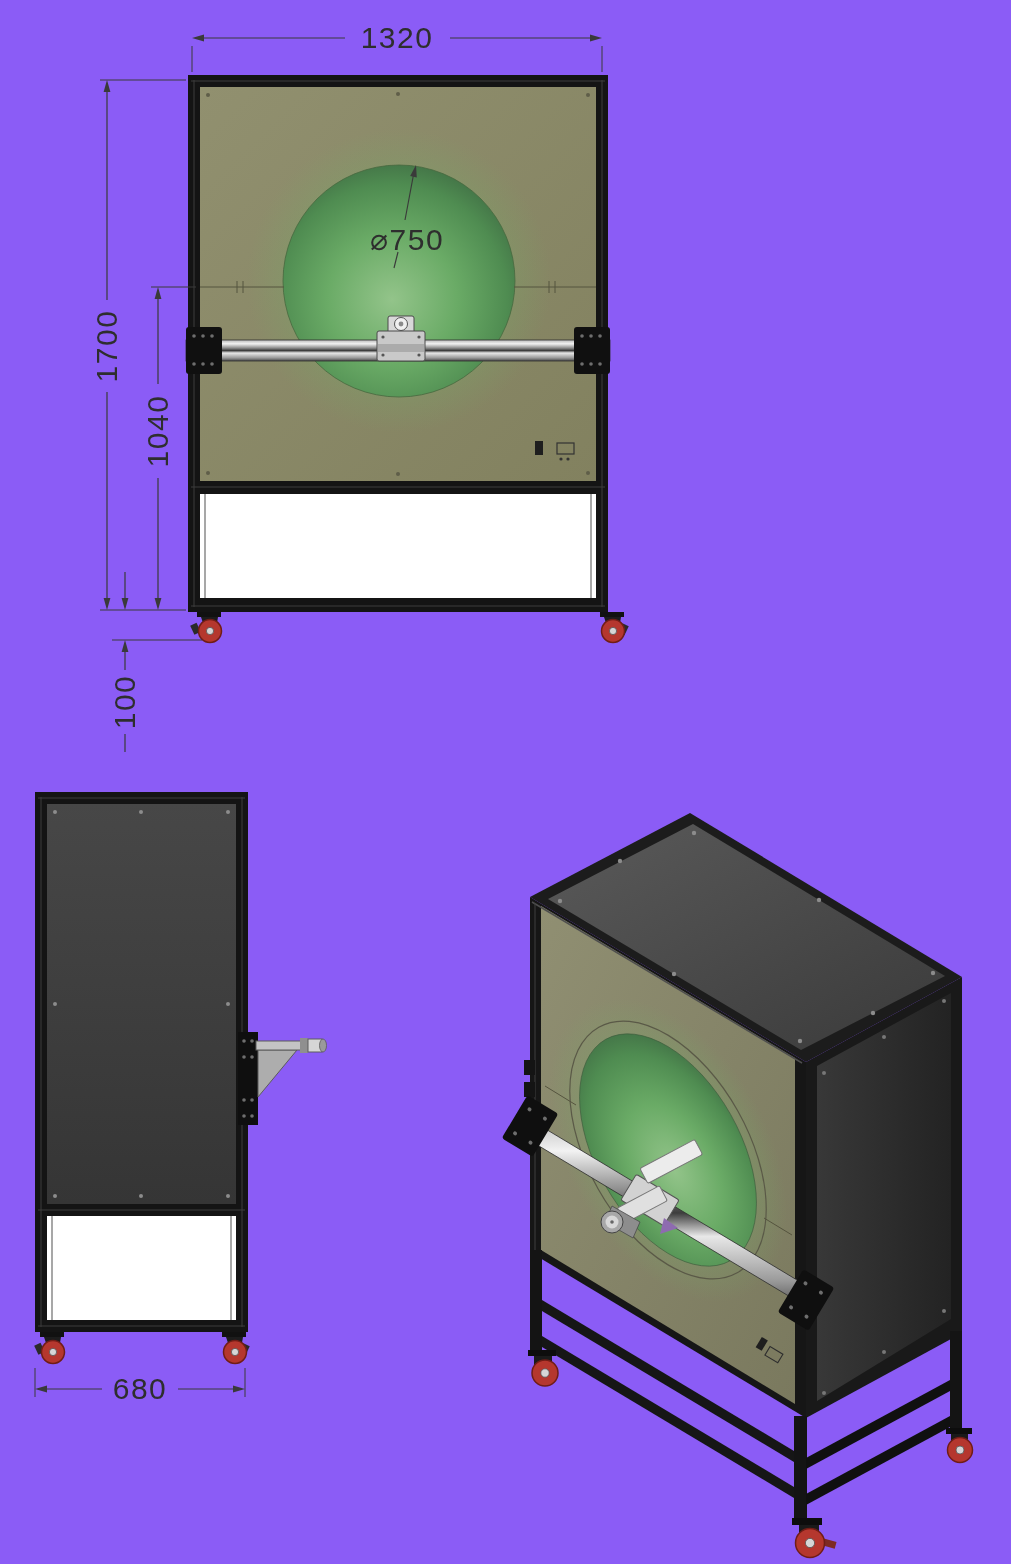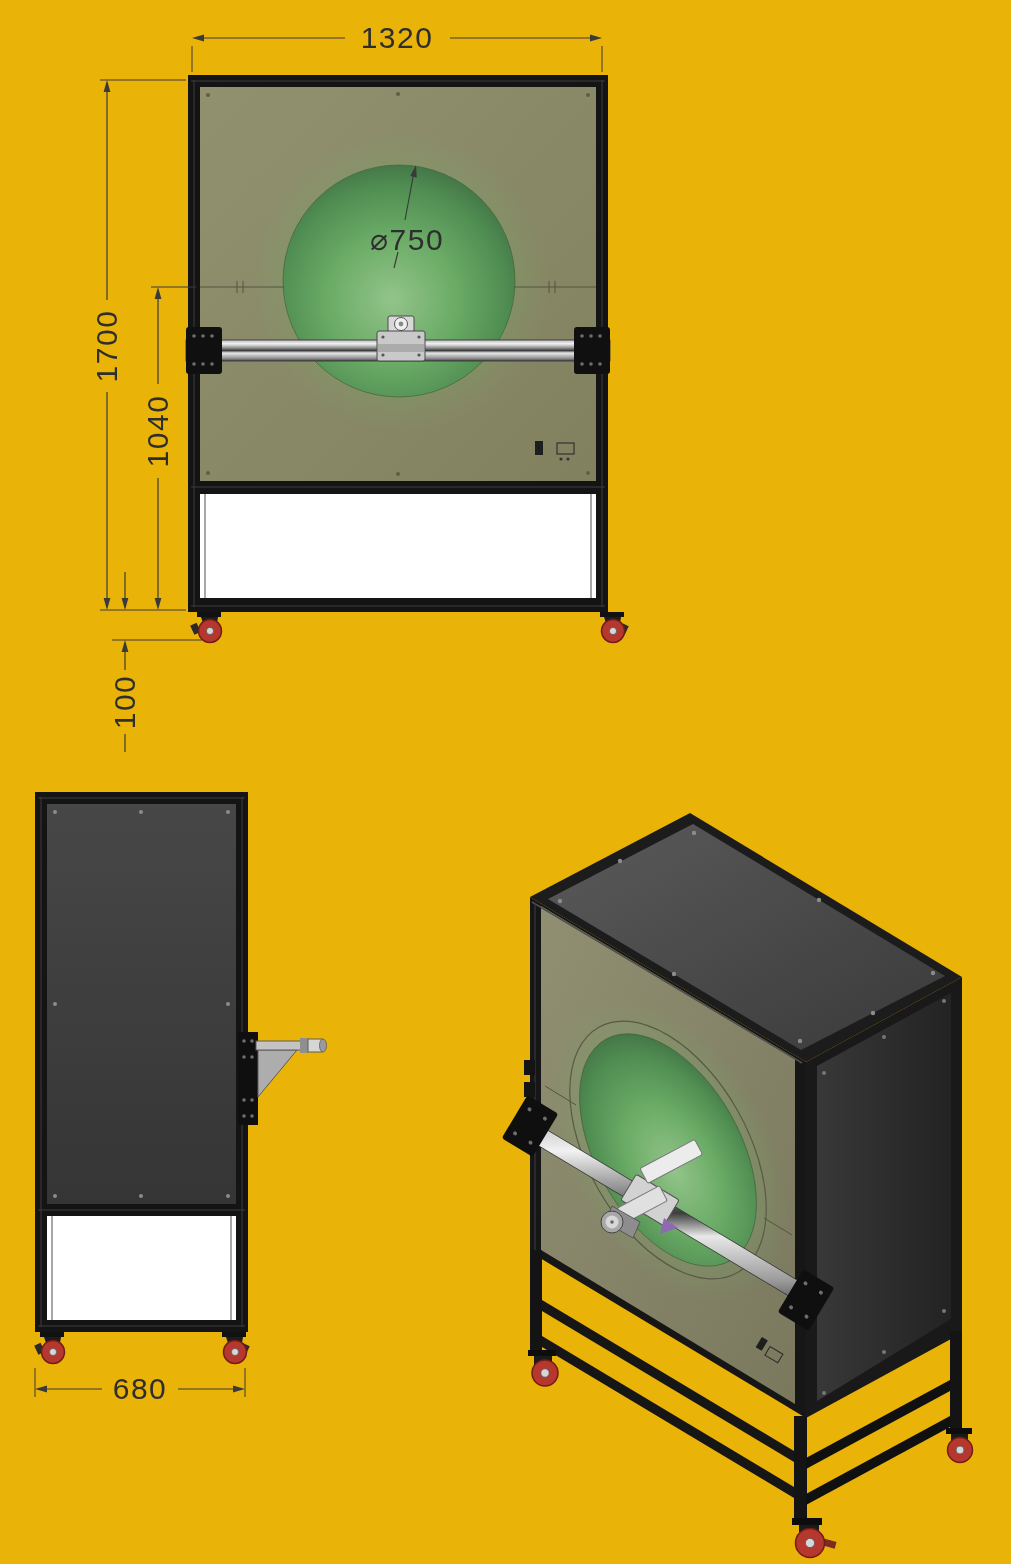--- a/index.html
+++ b/index.html
@@ -1,16 +1,16 @@
 <!DOCTYPE html>
 <html><head>
 <meta charset="utf-8">
 <style>
   html,body{margin:0;padding:0;background:#ffffff;}
-  .canvas{position:relative;width:1011px;height:1564px;background:#eab308;overflow:hidden;}
+  .canvas{position:relative;width:1011px;height:1564px;background:#8b5cf6;overflow:hidden;}
   .dim-line{stroke:#3a3a3a;stroke-width:1.2;fill:none;}
   .ext-line{stroke:#3a3a3a;stroke-width:1;fill:none;}
   .dim-arrow{fill:#3a3a3a;stroke:none;}
   .dim-text{font-family:"Liberation Sans","DejaVu Sans",sans-serif;font-size:30px;fill:#2e2e2e;letter-spacing:1.5px;}
   .screw{fill:#5f5e49;}
   .screw-dark{fill:#8c8c8c;}
   .bolt{fill:#6e6e6e;}
   .seam{stroke:#55543e;stroke-width:1;}
 </style>
 </head>

